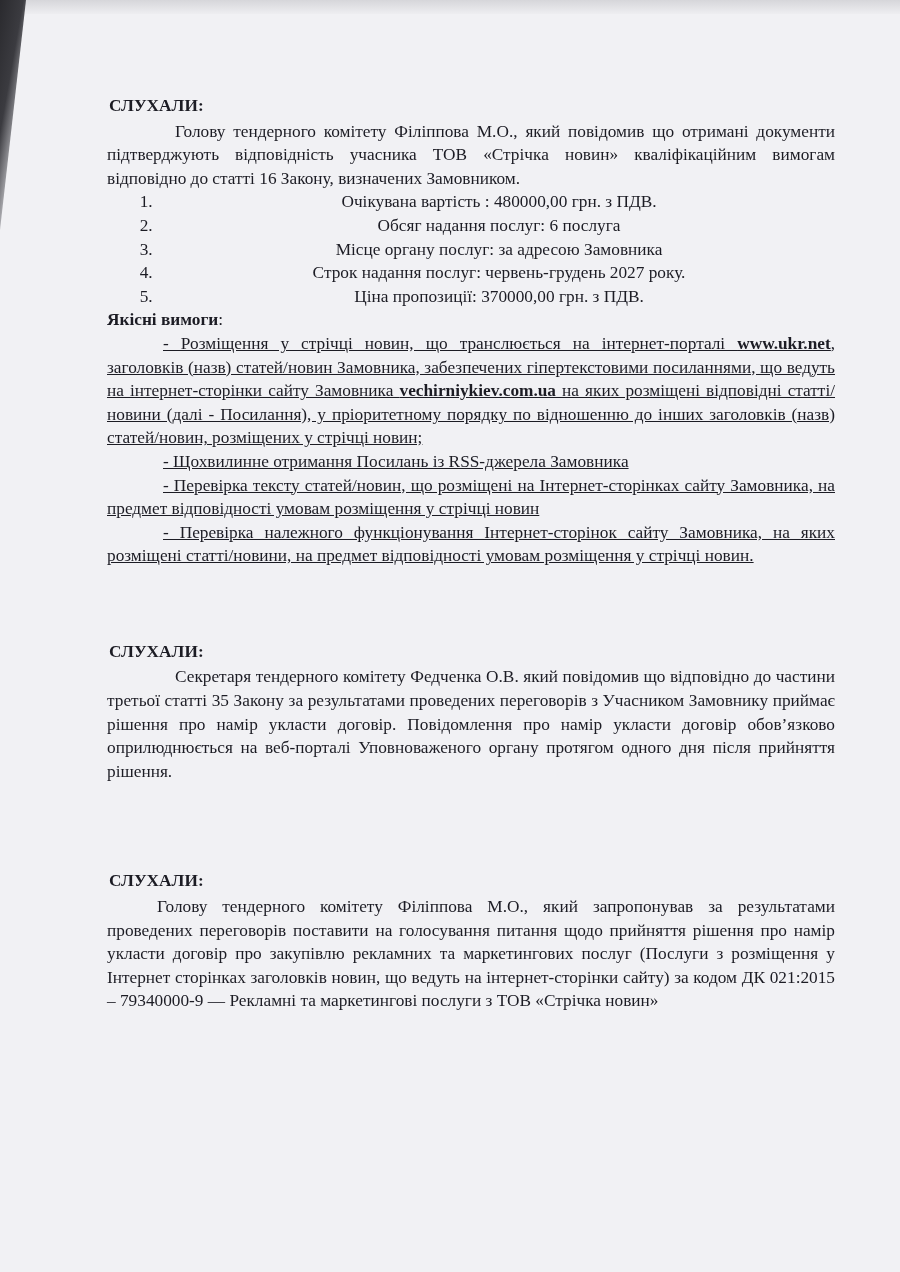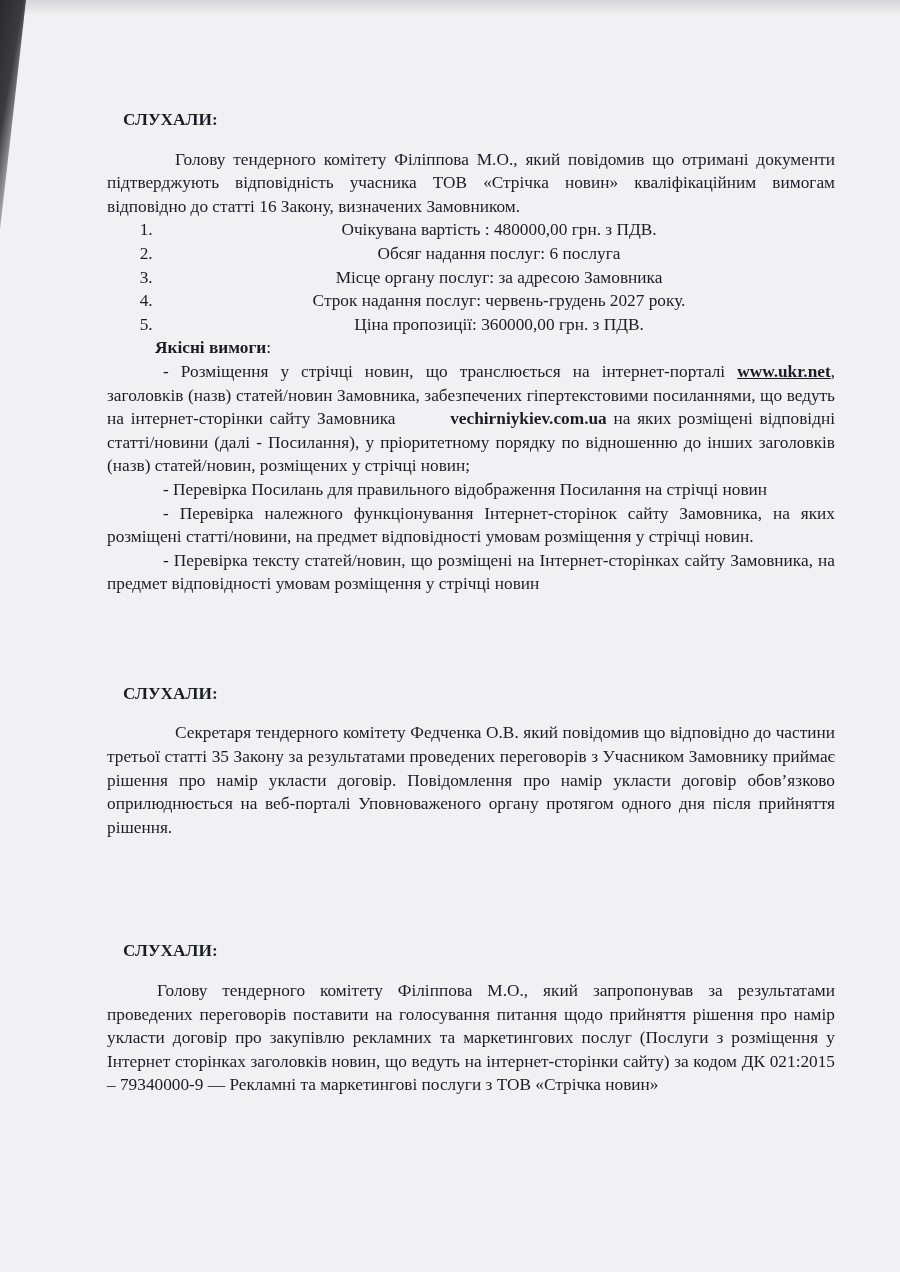--- a/index.html
+++ b/index.html
@@ -16,55 +16,55 @@
   }
   .scan-edge-left {
     position: absolute; left: 0; top: 0; width: 26px; height: 230px;
     background: linear-gradient(100deg, #2a2a2e 0%, #3b3b40 35%, rgba(200,200,205,0.6) 70%, rgba(241,241,244,0) 100%);
     clip-path: polygon(0 0, 100% 0, 0 100%);
   }
   .page {
     position: absolute; left: 107px; top: 92px; width: 728px;
     font-size: 17.3px; line-height: 23.6px;
   }
-  .heading { font-weight: bold; margin: 16px; }
+  .heading { font-weight: bold; margin: 2px; }
   p { margin: 0; text-align: justify; }
   .indent { text-indent: 68px; font-family: Liberation Serif, serif; }
   .indent-sm { text-indent: 50px; }
-  .indent-dash { text-indent: 56px; }
+  .indent-dash { text-indent: 56px; text-decoration: underline; }
   ol { margin: 0; padding-left: 50px; text-align: center; }
   ol li { padding-left: 6px; }
-  .bold { font-weight: bold; margin-left: 48px; }
+  .bold { font-weight: bold; }
   .link { font-weight: bold; text-decoration: underline; color: #1c1c24; }
   .gap-lg { height: 70px; }
   .gap-xl { height: 84px; }
 </style>
 </head>
 <body>
 
 <div class="scan-edge-top"></div>
 <div class="scan-edge-left"></div>
 
 <div class="page">
 
   <section>
     <p class="heading">СЛУХАЛИ:</p>
     <p class="indent">Голову тендерного комітету Філіппова М.О., який повідомив що отримані документи підтверджують відповідність учасника ТОВ «Стрічка новин» кваліфікаційним вимогам відповідно до статті 16 Закону, визначених Замовником.</p>
     <ol>
       <li>Очікувана вартість : 480000,00 грн. з ПДВ.</li>
       <li>Обсяг надання послуг: 6 послуга</li>
       <li>Місце органу послуг: за адресою Замовника</li>
       <li>Строк надання послуг: червень-грудень 2027 року.</li>
-      <li>Ціна пропозиції: 360000,00 грн. з ПДВ.</li>
+      <li>Ціна пропозиції: 370000,00 грн. з ПДВ.</li>
     </ol>
     <p><span class="bold">Якісні вимоги</span><span>:</span></p>
     <p class="indent-dash"><span>- Розміщення у стрічці новин, що транслюється на інтернет-порталі </span><span class="link">www.ukr.net</span><span>, заголовків (назв) статей/новин Замовника, забезпечених гіпертекстовими посиланнями, що ведуть на інтернет-сторінки сайту Замовника </span><span class="bold">vechirniykiev.com.ua</span><span> на яких розміщені відповідні статті/новини (далі - Посилання), у пріоритетному порядку по відношенню до інших заголовків (назв) статей/новин, розміщених у стрічці новин;</span></p>
-    <p class="indent-dash">- Перевірка Посилань для правильного відображення Посилання на стрічці новин</p>
+    <p class="indent-dash">- Щохвилинне отримання Посилань із RSS-джерела Замовника</p>
+    <p class="indent-dash">- Перевірка тексту статей/новин, що розміщені на Інтернет-сторінках сайту Замовника, на предмет відповідності умовам розміщення у стрічці новин</p>
     <p class="indent-dash">- Перевірка належного функціонування Інтернет-сторінок сайту Замовника, на яких розміщені статті/новини, на предмет відповідності умовам розміщення у стрічці новин.</p>
-    <p class="indent-dash">- Перевірка тексту статей/новин, що розміщені на Інтернет-сторінках сайту Замовника, на предмет відповідності умовам розміщення у стрічці новин</p>
   </section>
 
   <div class="gap-lg"></div>
 
   <section>
     <p class="heading">СЛУХАЛИ:</p>
     <p class="indent">Секретаря тендерного комітету Федченка О.В. який повідомив що відповідно до частини третьої статті 35 Закону за результатами проведених переговорів з Учасником Замовнику приймає рішення про намір укласти договір. Повідомлення про намір укласти договір обов’язково оприлюднюється на веб-порталі Уповноваженого органу протягом одного дня після прийняття рішення.</p>
   </section>
 
   <div class="gap-xl"></div>

